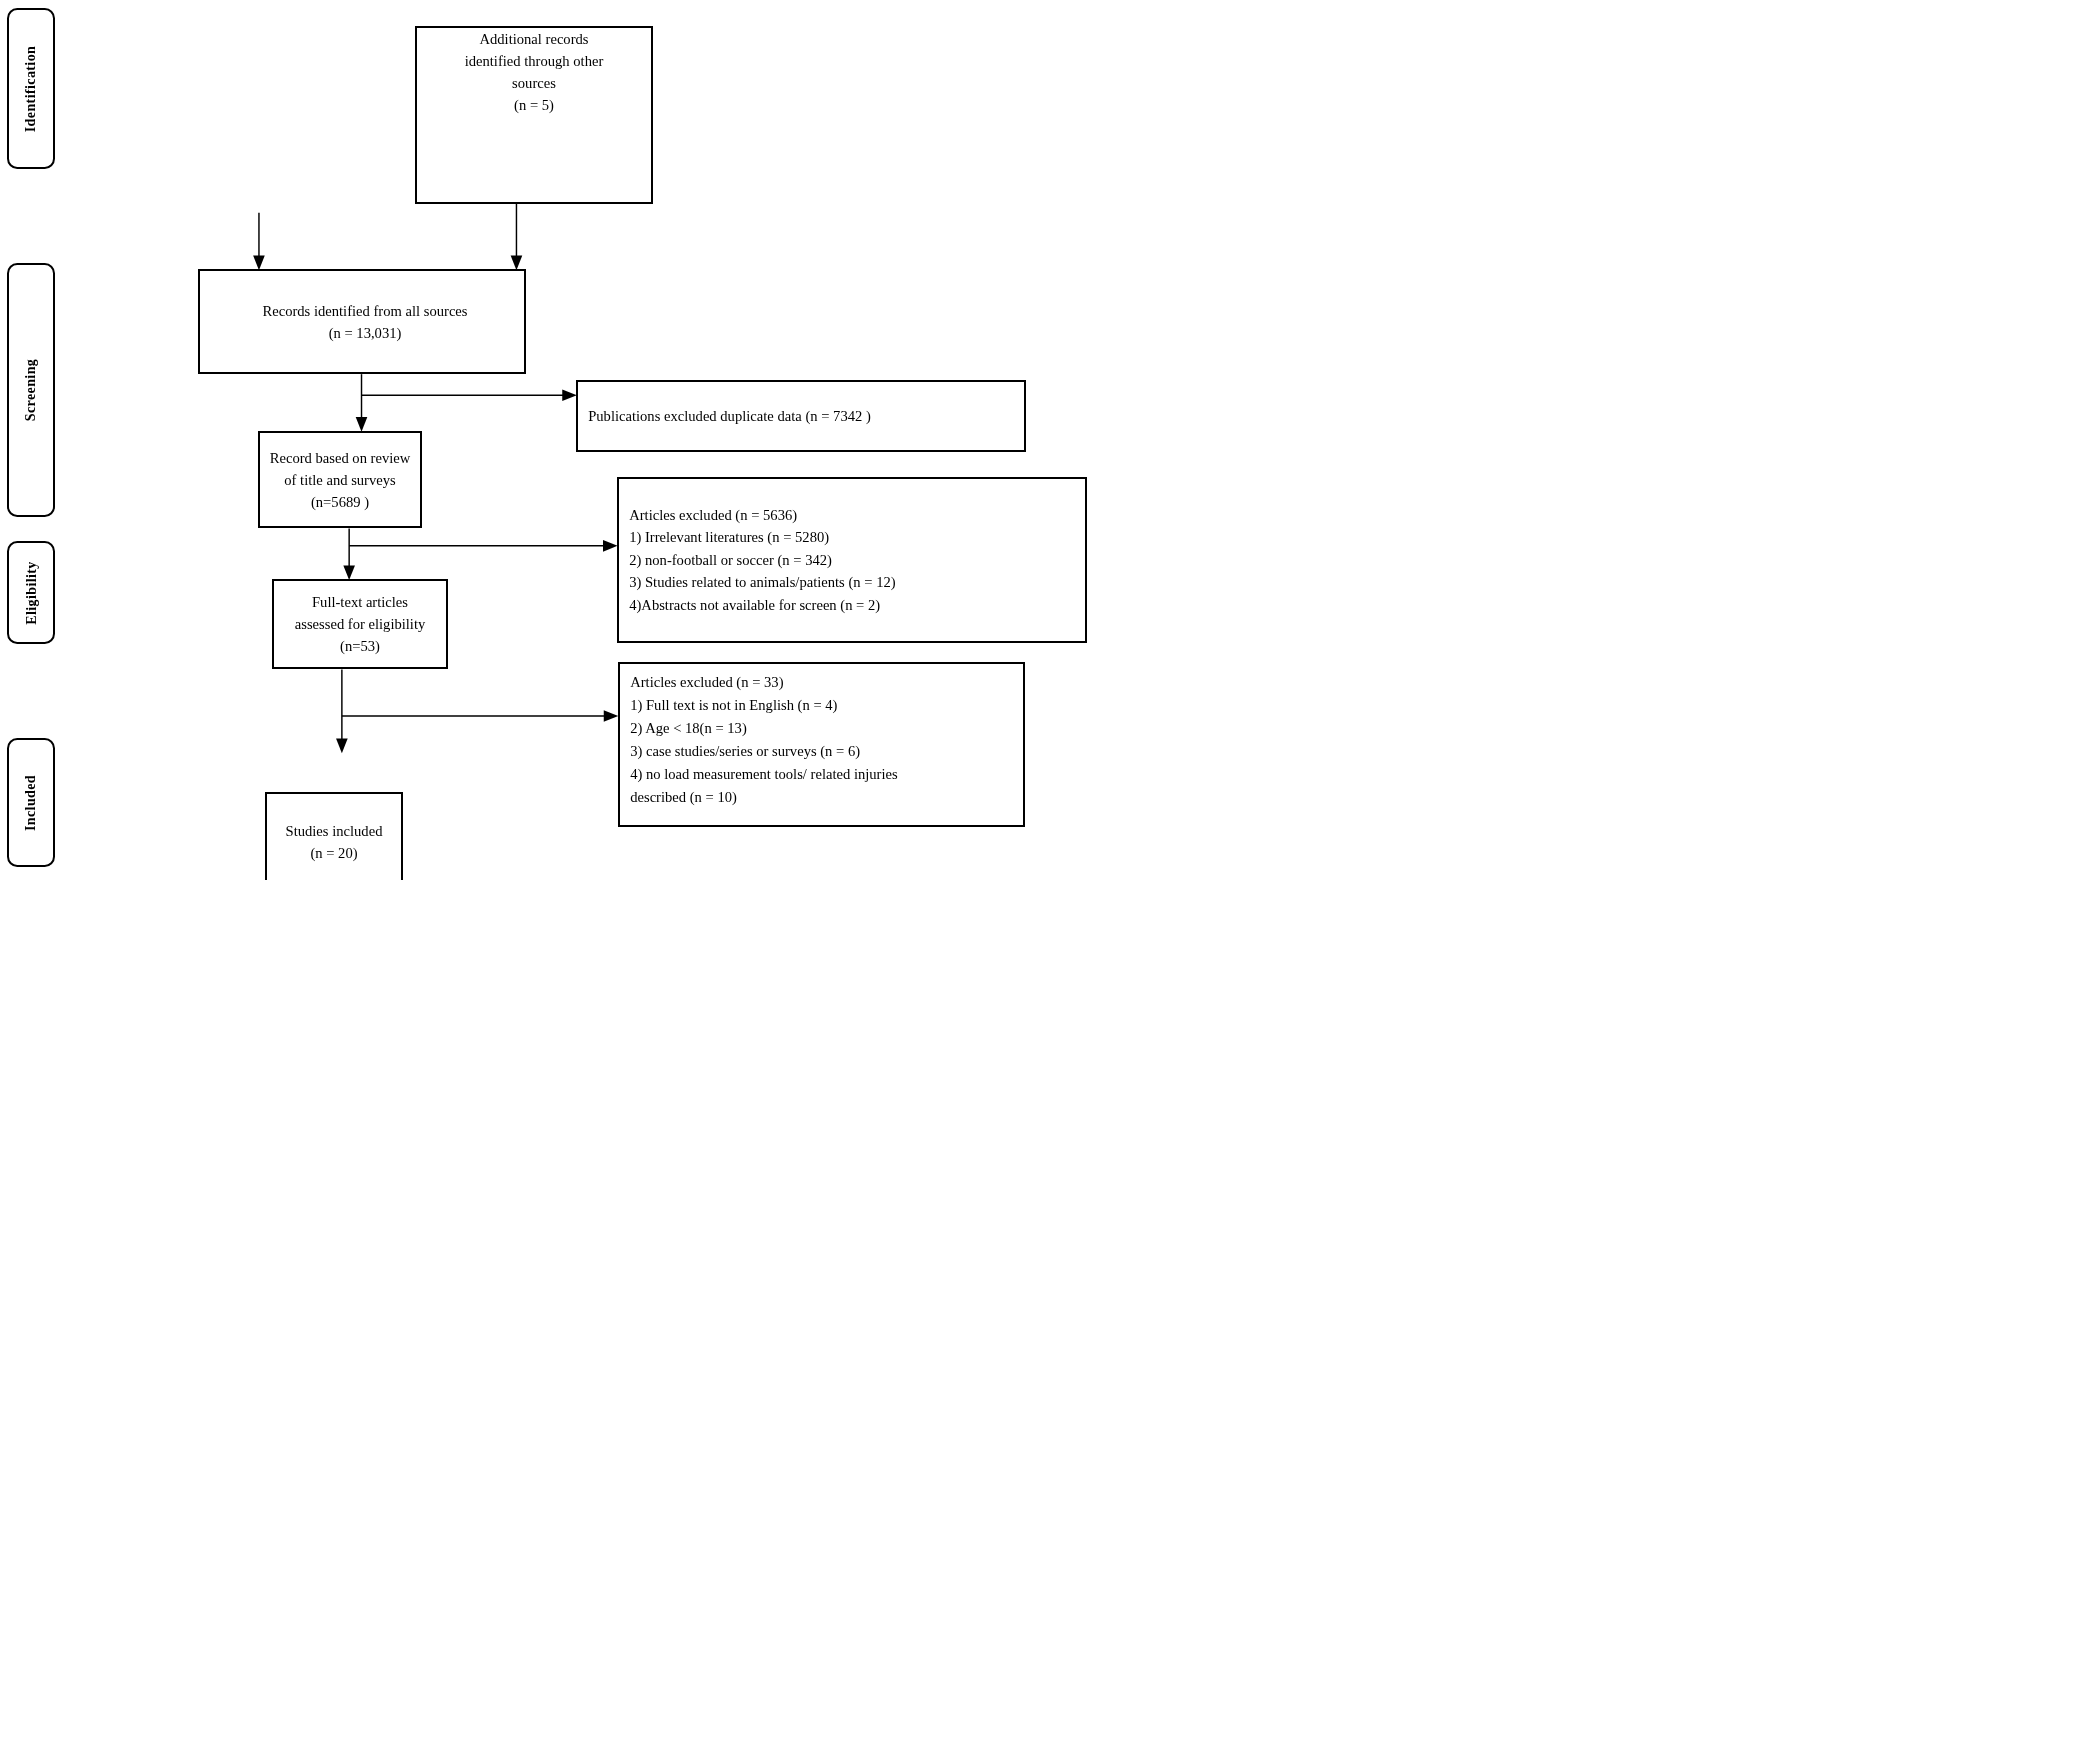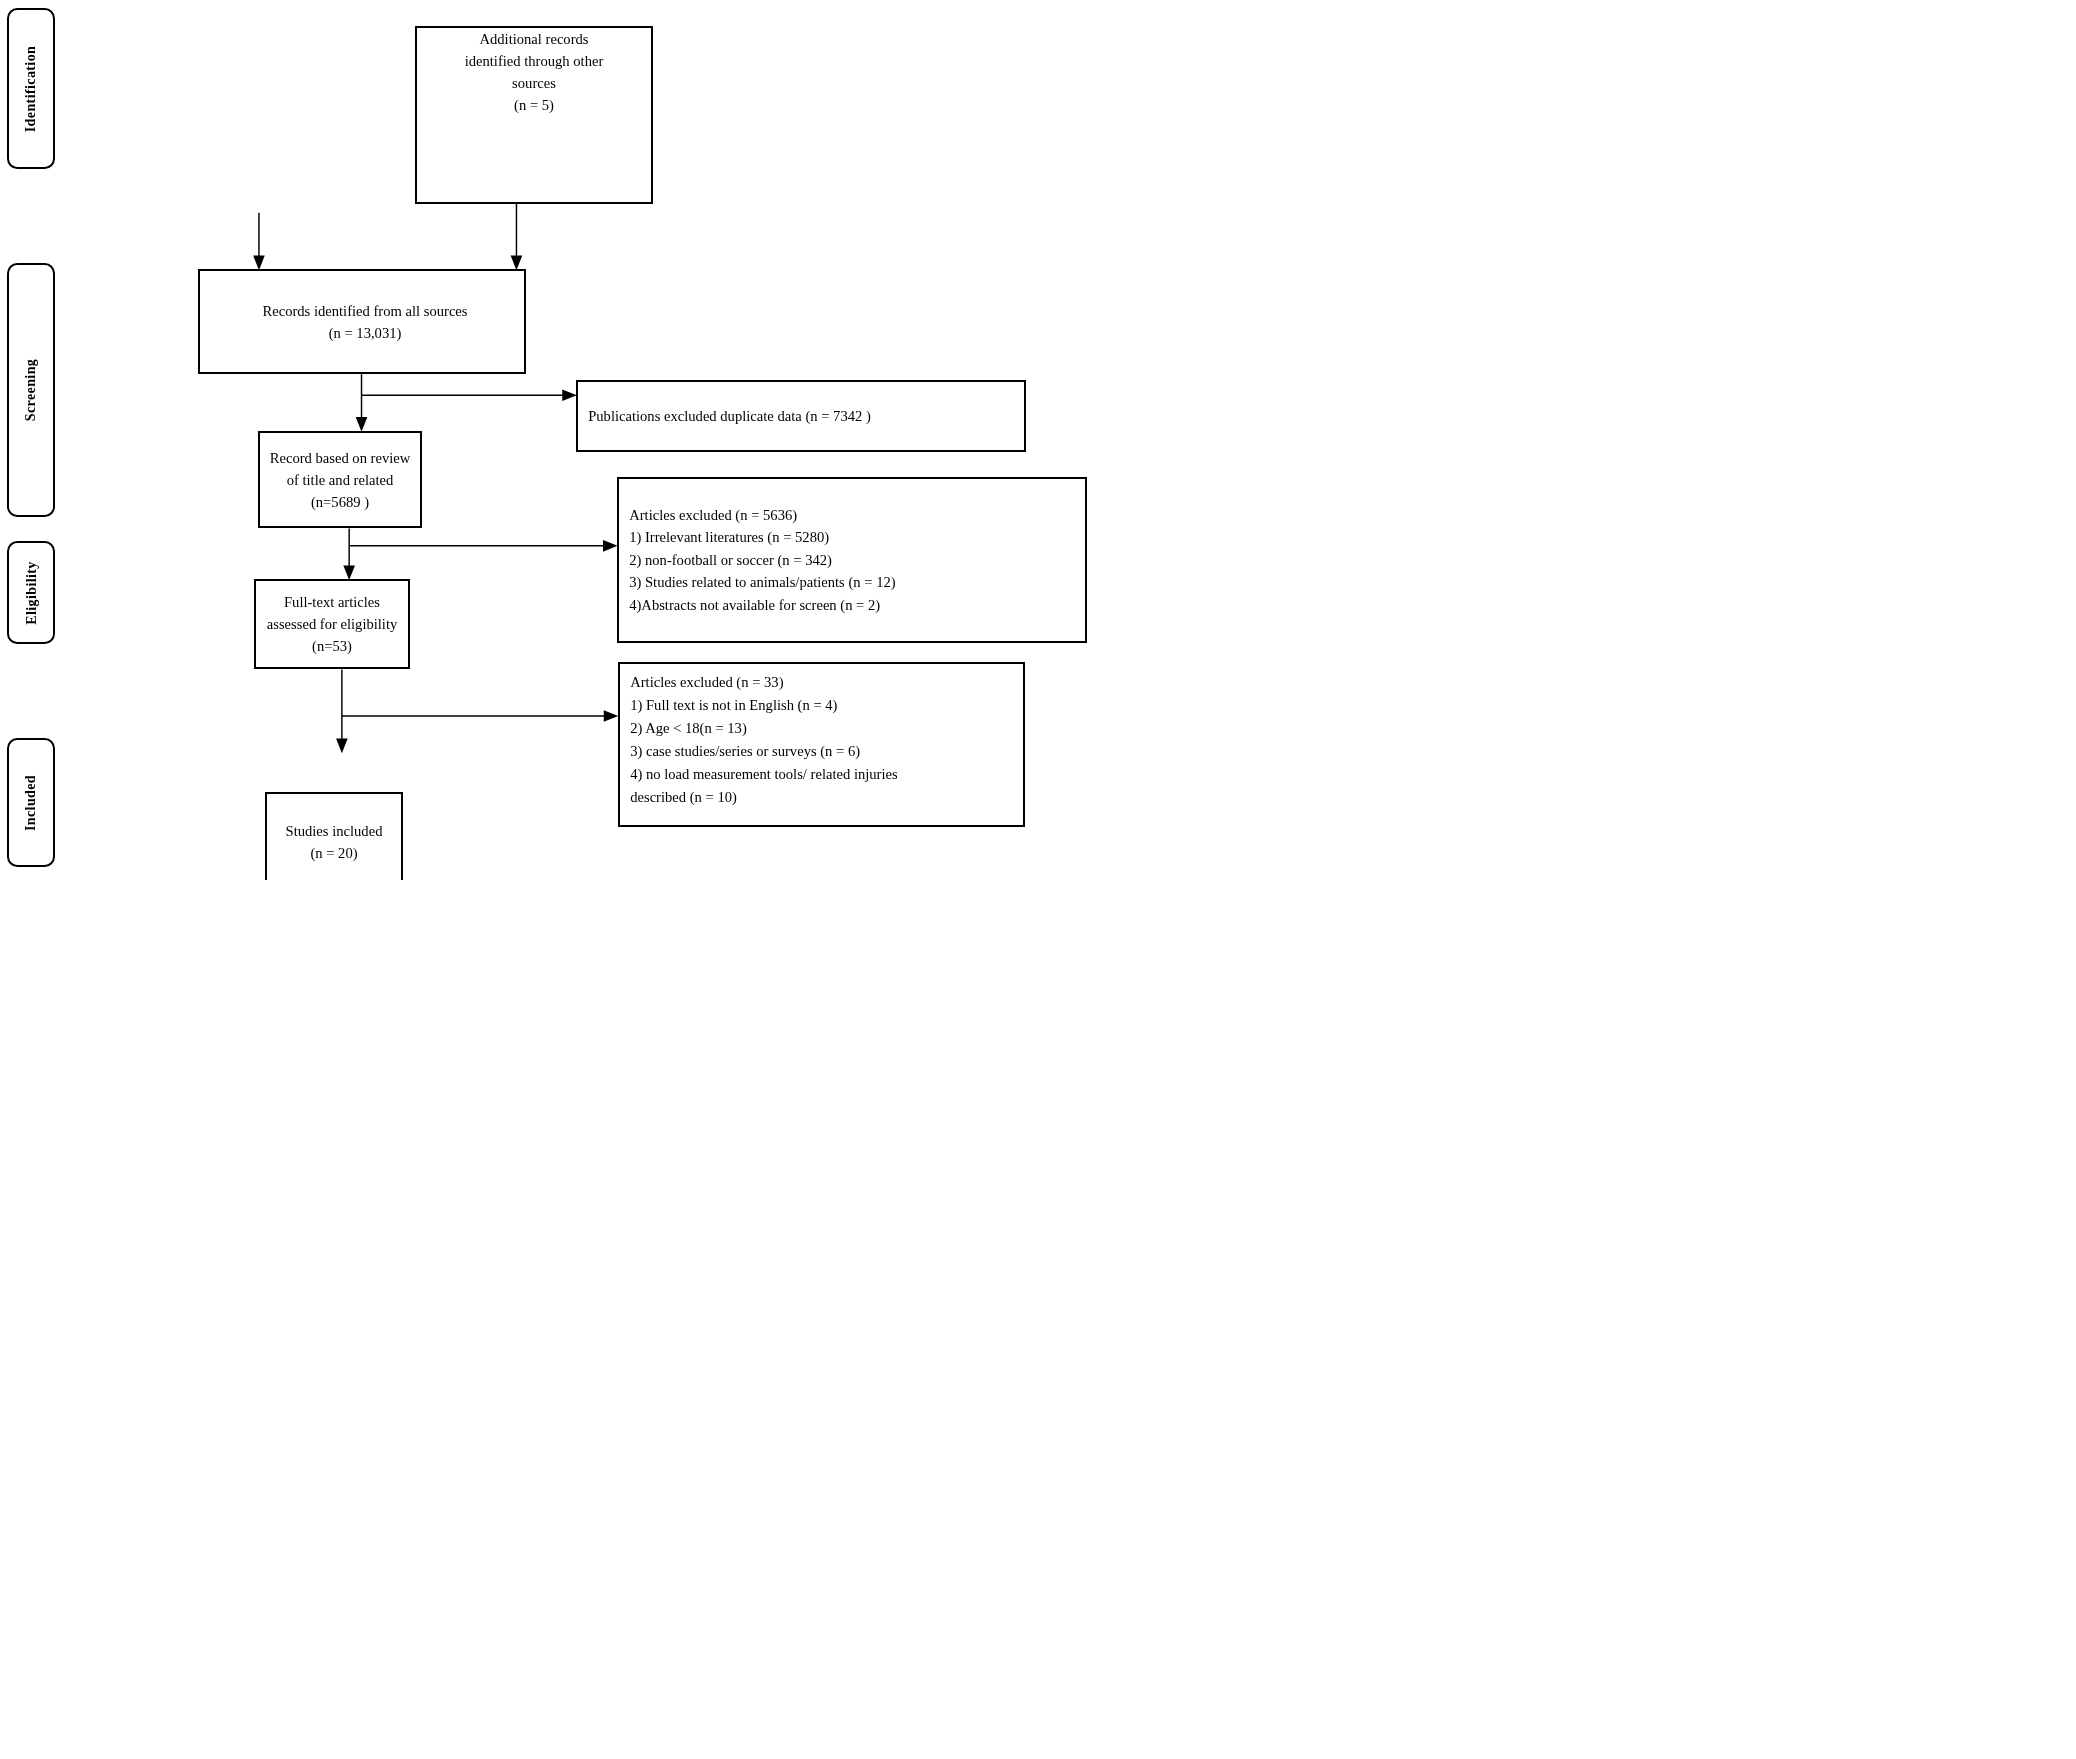--- a/index.html
+++ b/index.html
@@ -136,33 +136,33 @@
     <div class="ln">Records identified from all sources</div>
     <div class="ln">(n = 13,031)</div>
   </div>
 
   <div class="box side" style="left:576px;top:364px;width:450px;height:72px;">
     <div class="ln">Publications excluded duplicate data (n = 7342 )</div>
   </div>
 
   <div class="box flow" style="left:258px;top:431px;width:164px;height:97px;">
     <div class="ln">Record based on review</div>
-    <div class="ln">of title and related</div>
+    <div class="ln">of title and surveys</div>
     <div class="ln">(n=5689 )</div>
   </div>
 
   <div class="box side" style="left:617px;top:461px;width:470px;height:166px;">
     <div class="ln">Articles excluded (n = 5636)</div>
     <div class="ln">1) Irrelevant literatures (n = 5280)</div>
     <div class="ln">2) non-football or soccer (n = 342)</div>
     <div class="ln">3) Studies related to animals/patients (n = 12)</div>
     <div class="ln">4)Abstracts not available for screen (n = 2)</div>
   </div>
 
-  <div class="box flow" style="left:254px;top:579px;width:156px;height:90px;">
+  <div class="box flow" style="left:272px;top:579px;width:176px;height:90px;">
     <div class="ln">Full-text articles</div>
     <div class="ln">assessed for eligibility</div>
     <div class="ln">(n=53)</div>
   </div>
 
   <div class="box side topalign" style="left:618px;top:646px;width:407px;height:165px;line-height:23px;">
     <div class="ln">Articles excluded (n = 33)</div>
     <div class="ln">1) Full text is not in English (n = 4)</div>
     <div class="ln">2) Age &lt; 18(n = 13)</div>
     <div class="ln">3) case studies/series or surveys (n = 6)</div>

